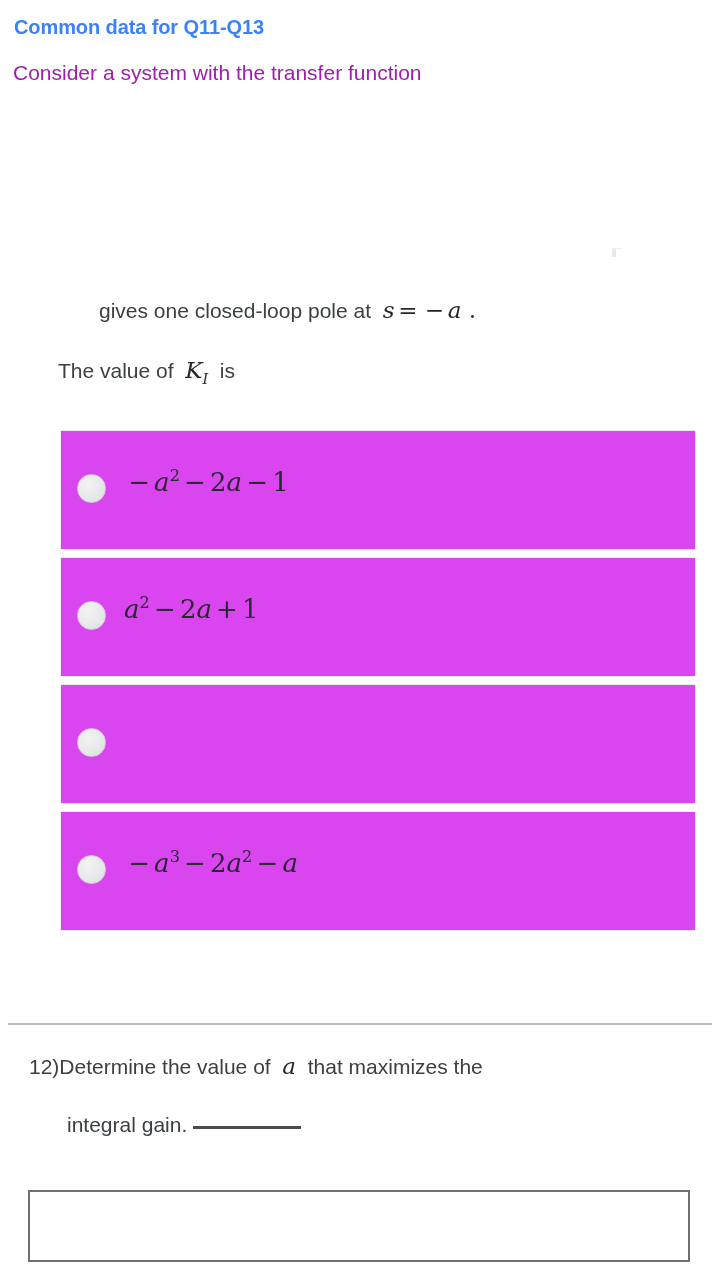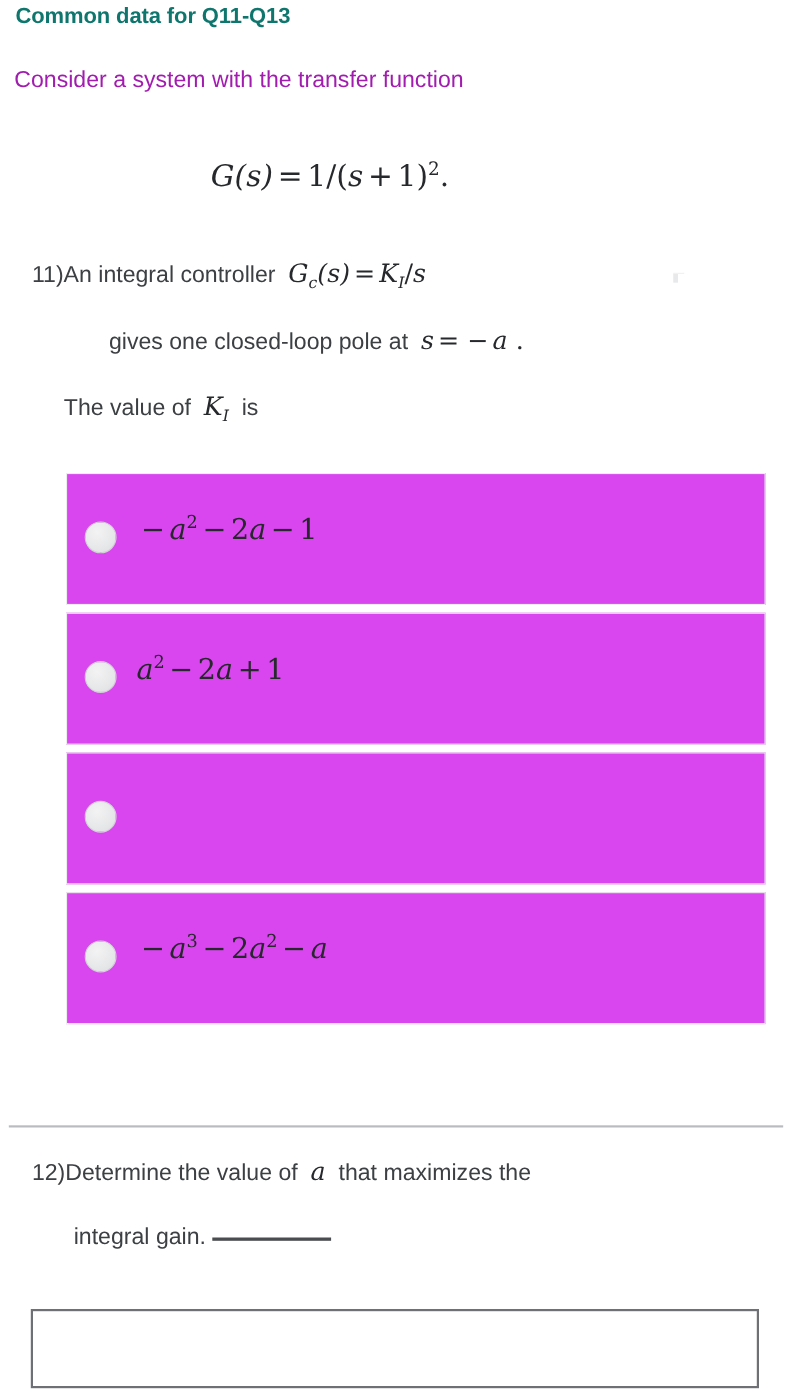--- a/index.html
+++ b/index.html
@@ -19,24 +19,24 @@
   .page {
     position: relative;
     width: 720px;
     height: 1267px;
   }
 
   
   .common-heading {
     position: absolute;
     left: 14px;
-    top: 4px;
+    top: 16px;
     font-size: 20px;
     font-weight: bold;
-    color: #0f766e;
+    color: #3b82f6;
     letter-spacing: -0.1px;
     white-space: nowrap;
   }
   .common-body {
     position: absolute;
     left: 13px;
     top: 61px;
     font-size: 21px;
     font-weight: normal;
     color: #a21caf;
@@ -202,27 +202,21 @@
 </style>
 </head>
 <body>
 
 <div class="page">
 
   <div class="common-heading">Common data for Q11-Q13</div>
 
   <div class="common-body">Consider a system with the transfer function</div>
 
-  <div class="display-formula">
-    <span class="math" title="G(s) = 1/(s + 1)^2.">G(<i>s</i>)<span class="op">=</span><span class="up">1</span><span class="up">/</span><span class="up">(</span><i>s</i><span class="op">+</span><span class="up">1)</span><sup>2</sup><span class="up">.</span></span>
-  </div>
-
-  <div class="q11-line1">
-    <span>11)</span><span>An integral controller</span>&nbsp;&nbsp;<span class="math inline-math-lg" title="G_c(s) = K_I/s">G<sub>c</sub>(<i>s</i>)<span class="op">=</span>K<sub>I</sub><span class="up">/</span><i>s</i></span>
-  </div>
+
   <div class="artifact"></div>
 
   <div class="q11-line2">
     <span>gives one closed-loop pole at</span>&nbsp;&nbsp;<span class="math inline-math-lg" title="s = -a ."><i>s</i><span class="op">=</span><span class="op">−</span><i>a</i> <span class="up">.</span></span>
   </div>
 
   <div class="q11-line3">
     <span>The value of</span>&nbsp;&nbsp;<span class="math inline-math-lg" title="K_I">K<sub>I</sub></span>&nbsp;&nbsp;<span>is</span>
   </div>
 

